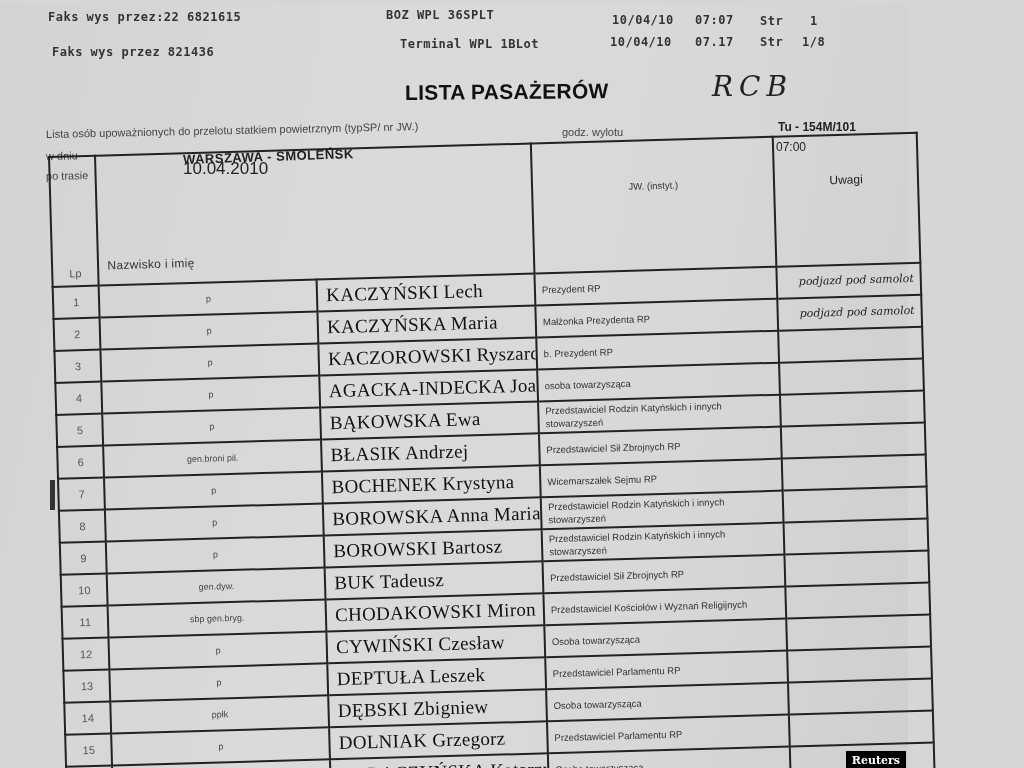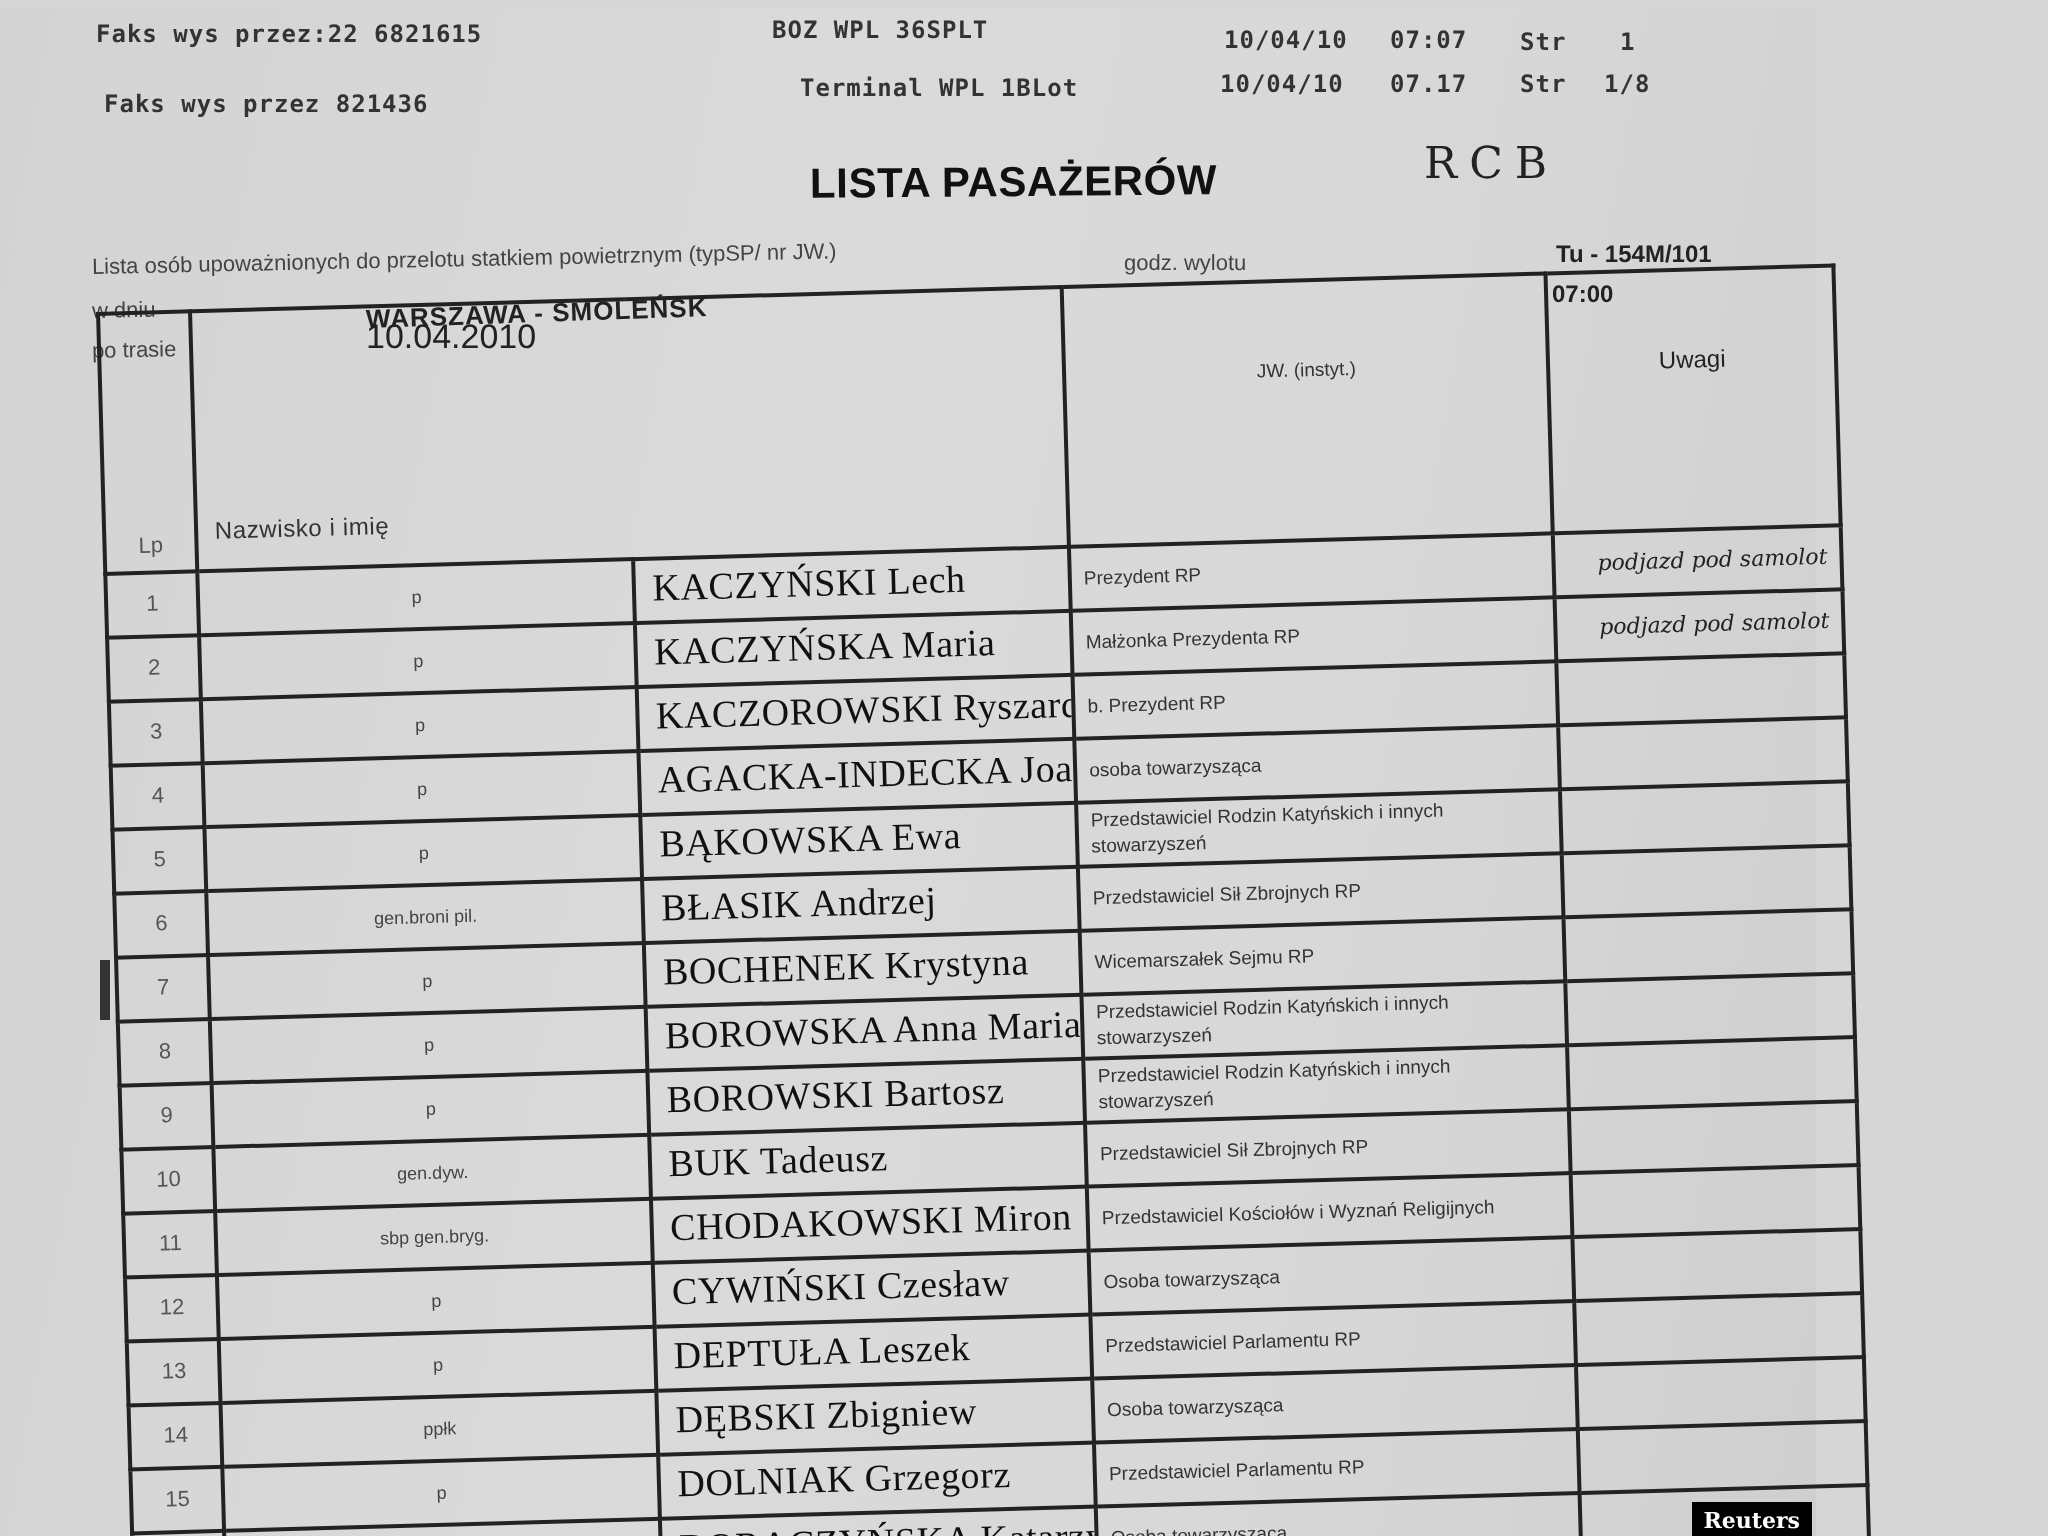--- a/index.html
+++ b/index.html
@@ -22,22 +22,22 @@
     white-space: nowrap;
   }
   .title {
     position: absolute; left: 405px; top: 76px;
     font-family: "Liberation Sans", sans-serif; font-weight: bold;
     font-size: 21px; color: #111; letter-spacing: 0.3px;
     transform: rotate(-0.5deg);
   }
   .handwriting {
     position: absolute; left: 712px; top: 66px;
-    font-family: "DejaVu Serif", serif; 
-    font-size: 22px; color: #222; letter-spacing: 6px;
+    font-family: "DejaVu Serif", serif; font-style: italic;
+    font-size: 28px; color: #222; letter-spacing: 6px;
   }
   .small {
     position: absolute; font-size: 11px; color: #444; white-space: nowrap;
     transform: rotate(-1.2deg); transform-origin: left center;
   }
   .meta-val { position: absolute; font-size: 12px; color: #222; font-weight: bold; white-space: nowrap; margin-top: 16px; }
   .route {
     position: absolute; left: 183px; top: 148px; font-weight: bold; font-size: 13px;
     color: #222; transform: rotate(-2deg); transform-origin: left center; letter-spacing: 0.5px;
   }
@@ -91,21 +91,21 @@
   <div class="fax" style="left:695px; top:31px;">07.17</div>
   <div class="fax" style="left:760px; top:31px;">Str</div>
   <div class="fax" style="left:802px; top:31px;">1/8</div>
 
   <div class="title">LISTA PASAŻERÓW</div>
   <div class="handwriting">RCB</div>
 
   <div class="small" style="left:46px; top:124px;">Lista osób upoważnionych do przelotu statkiem powietrznym (typSP/ nr JW.)</div>
   <div class="meta-val" style="left:778px; top:100px;">Tu - 154M/101</div>
   <div class="small" style="left:562px; top:122px; transform:none;">godz. wylotu</div>
-  <div class="meta-val" style="left:776px; top:120px; font-weight:bold;">07:00</div>
+  <div class="meta-val" style="left:776px; top:120px; font-weight:normal;">07:00</div>
   <div class="small" style="left:46px; top:146px;">w dniu</div>
   <div class="meta-val" style="left:183px; top:139px; font-weight:normal; font-size:17px;">10.04.2010</div>
   <div class="small" style="left:46px; top:166px;">po trasie</div>
   <div class="route">WARSZAWA - SMOLEŃSK</div>
 
   <div class="margin-mark"></div>
 
   <div class="table-wrap">
     <table>
       <thead>

